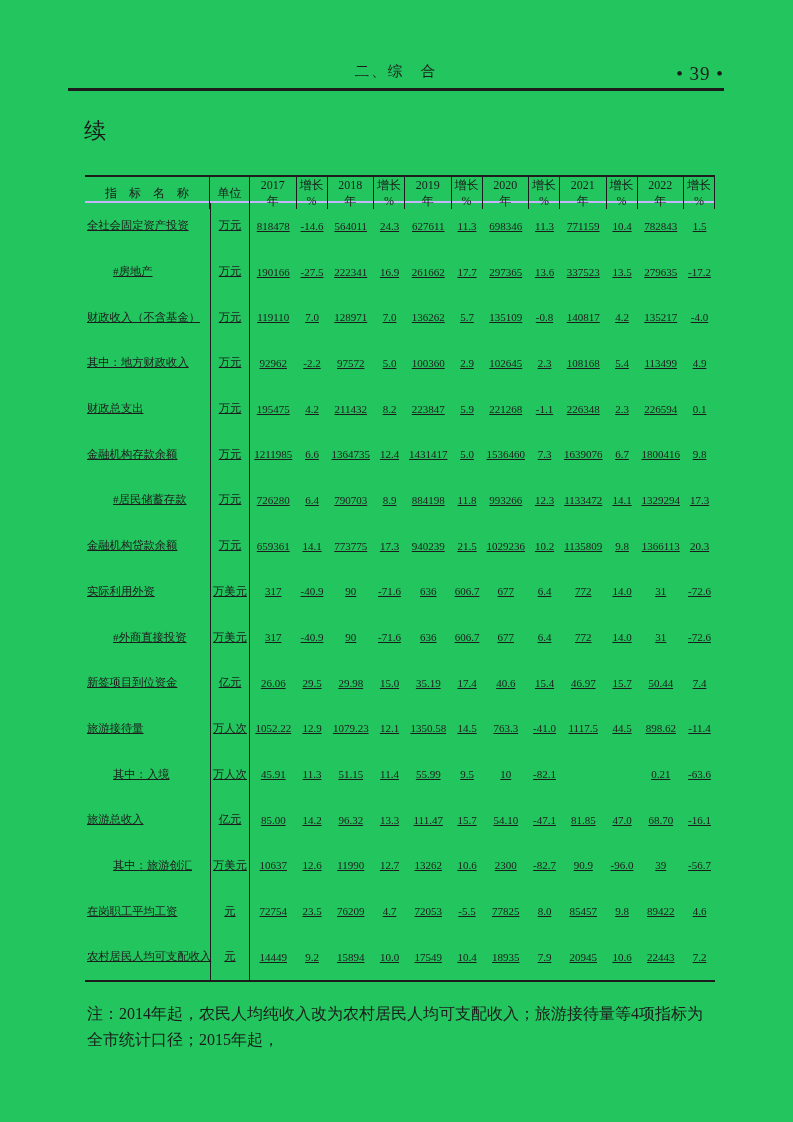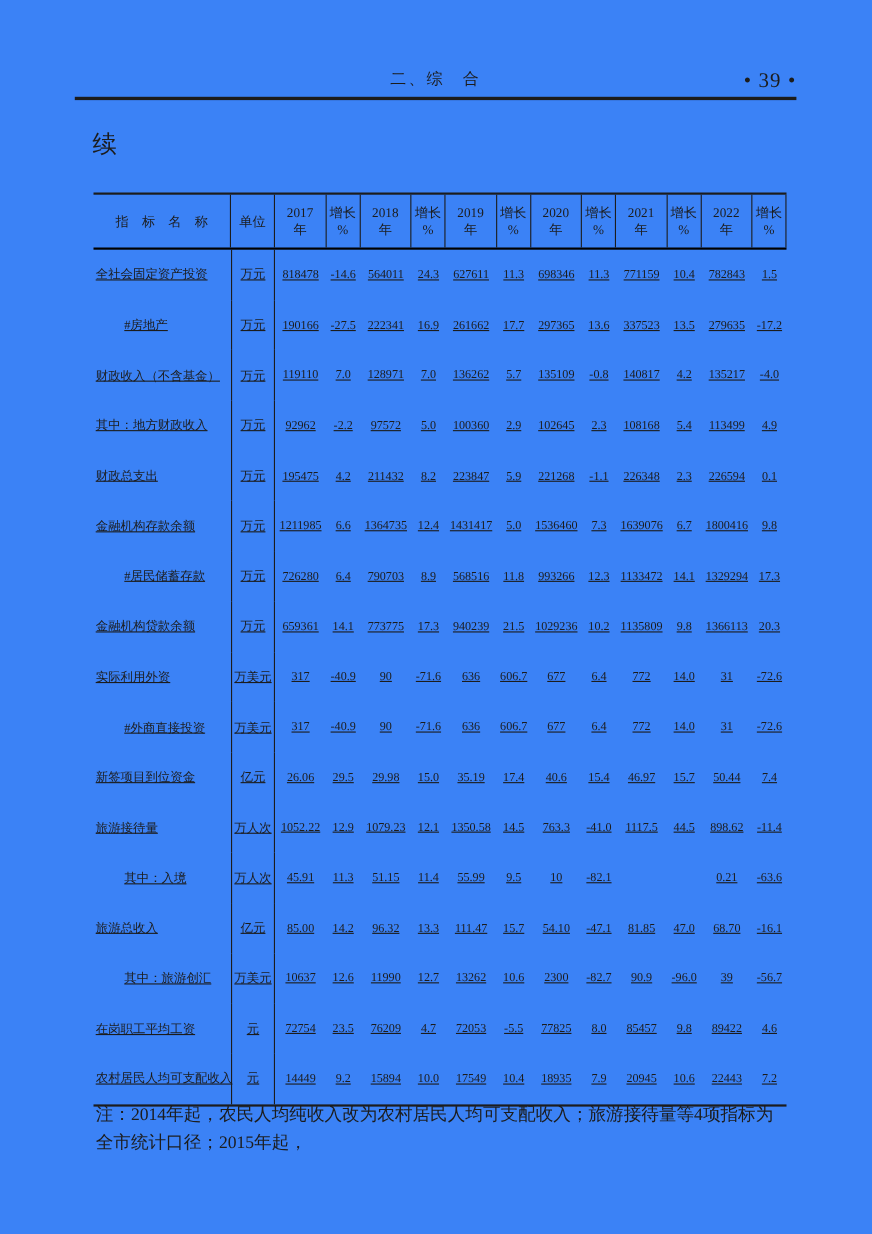--- a/index.html
+++ b/index.html
@@ -1,21 +1,21 @@
 <!DOCTYPE html>
 <html><head>
 <meta charset="utf-8">
 <style>
   * { box-sizing: border-box; margin: 0; padding: 0; }
   html, body { background: #ffffff; }
   .page {
     position: relative;
     width: 793px;
     height: 1122px;
-    background: #3b82f6;
+    background: #22c55e;
     font-family: "Liberation Serif", "DejaVu Serif", serif;
     color: #1c1c1c;
     overflow: hidden;
   }
   .page-header {
     position: absolute;
     left: 68px; top: 62px;
     width: 656px; height: 22px;
   }
   .section-title {
@@ -43,23 +43,23 @@
   .table-wrap {
     position: absolute;
     left: 85px; top: 175px;
     width: 630px;
   }
   .thead, .trow {
     display: grid;
     grid-template-columns: 125px 40px repeat(6, 46.5px 31px);
   }
   .thead {
-    height: 52px;
+    height: 28px;
     border-top: 2px solid #1c1c1c;
-    border-bottom: 2px solid #000000;
+    border-bottom: 2px solid #c4b5fd;
   }
   .th {
     border-right: 1px solid #1c1c1c;
     display: flex;
     flex-direction: column;
     align-items: center;
     justify-content: center;
     font-size: 12px;
     line-height: 16px;
     text-align: center;
@@ -255,21 +255,21 @@
           <div class="td td-year">1800416</div>
           <div class="td td-growth">9.8</div>
         </div>
         <div class="trow">
           <div class="td td-label indent">#居民储蓄存款</div>
           <div class="td td-unit">万元</div>
           <div class="td td-year">726280</div>
           <div class="td td-growth">6.4</div>
           <div class="td td-year">790703</div>
           <div class="td td-growth">8.9</div>
-          <div class="td td-year">568516</div>
+          <div class="td td-year">884198</div>
           <div class="td td-growth">11.8</div>
           <div class="td td-year">993266</div>
           <div class="td td-growth">12.3</div>
           <div class="td td-year">1133472</div>
           <div class="td td-growth">14.1</div>
           <div class="td td-year">1329294</div>
           <div class="td td-growth">17.3</div>
         </div>
         <div class="trow">
           <div class="td td-label">金融机构贷款余额</div>

